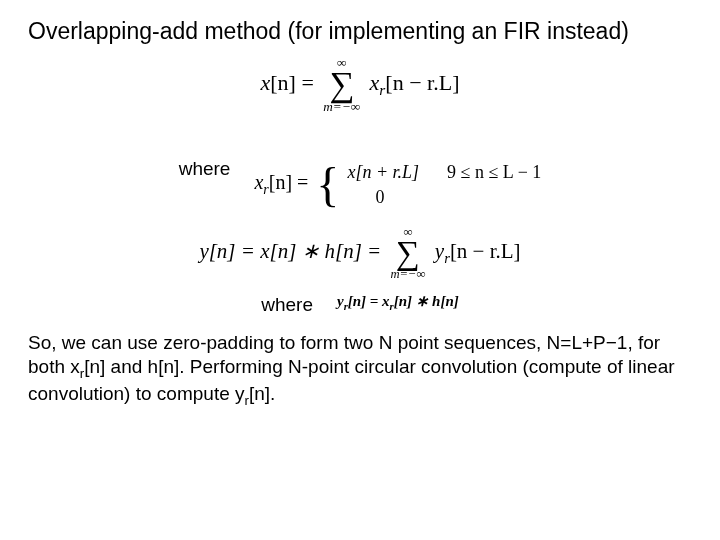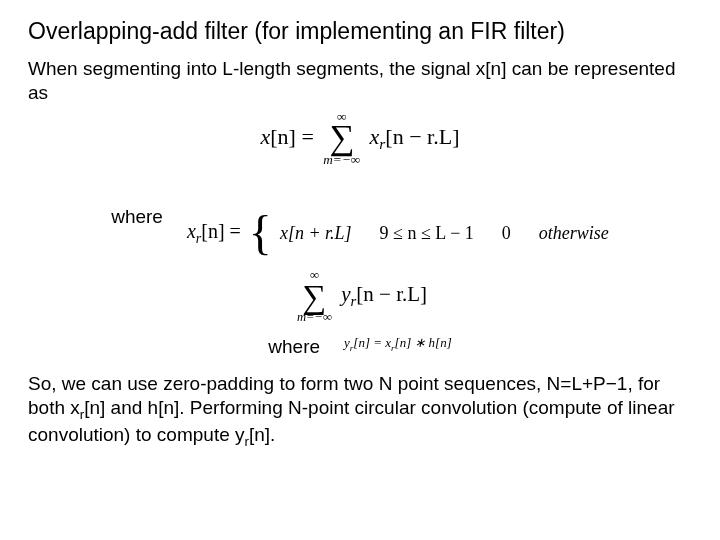--- a/index.html
+++ b/index.html
@@ -48,21 +48,21 @@
     margin-top: 40px;
   }
   .brace {
     font-family: "Times New Roman", serif;
     font-size: 48px;
     line-height: 0.8;
     font-style: normal;
   }
   .cases {
     display: inline-flex;
-    flex-direction: row;
+    flex-direction: column;
     font-family: "Times New Roman", serif;
     font-style: italic;
     font-size: 18px;
     text-align: left;
     line-height: 1.35;
   }
   .cases .row { display: flex; gap: 28px; }
   .sumblock {
     display: inline-flex;
     flex-direction: column;
@@ -73,25 +73,24 @@
   }
   .sumblock .lim { font-size: 0.6em; font-style: italic; }
   .sumblock .sigma { font-size: 1.6em; font-style: normal; line-height: 0.9; }
   .bodysub { font-size: 0.7em; vertical-align: sub; }
 </style>
 </head>
 <body>
 
 <div class="slide">
 
-  <div class="title">Overlapping-add filter (for implementing an FIR filter)</div>
+  <div class="title">Overlapping-add method (for implementing an FIR instead)</div>
 
   <div class="body">
 
-    <div class="block">When segmenting into L-length segments, the signal x[n] can be represented as</div>
 
     <div class="eq" style="font-size:22px;">
       <span>x</span><span class="rm">[n] =</span>
       <span class="sumblock">
         <span class="lim">∞</span>
         <span class="sigma">∑</span>
         <span class="lim">m=−∞</span>
       </span>
       <span>x</span><span class="sub">r</span><span class="rm">[n − r.L]</span>
     </div>
@@ -103,39 +102,39 @@
           <span>x</span><span class="sub">r</span><span class="rm">[n] =</span>
         </span>
         <span class="brace">{</span>
         <span class="cases">
           <span class="row">
             <span>x[n + r.L]</span>
             <span class="rm">9 ≤ n ≤ L − 1</span>
           </span>
           <span class="row">
             <span class="rm" style="padding-left:28px;">0</span>
-            <span>otherwise</span>
           </span>
         </span>
       </span>
     </div>
 
 
     <div class="eq" style="font-size:21px;">
+      <span>y[n] = x[n] ∗ h[n] =</span>
       <span class="sumblock">
         <span class="lim">∞</span>
         <span class="sigma">∑</span>
         <span class="lim">m=−∞</span>
       </span>
       <span>y</span><span class="sub">r</span><span class="rm">[n − r.L]</span>
     </div>
 
     <div class="inline-eq-row">
       <span>where</span>
-      <span class="eq" style="font-size:13px; text-align:left;">
+      <span class="eq" style="font-size:15px; text-align:left;font-weight:bold;">
         <span>y</span><span class="sub">r</span><span>[n] = x</span><span class="sub">r</span><span>[n] ∗ h[n]</span>
       </span>
     </div>
 
 
     <div class="block">
       <span>So, we can use zero-padding to form two N point sequences, N=L+P−1, for both x</span><span class="bodysub">r</span><span>[n] and h[n]. Performing N-point circular convolution (compute of linear convolution) to compute y</span><span class="bodysub">r</span><span>[n].</span>
     </div>
 
   </div>

